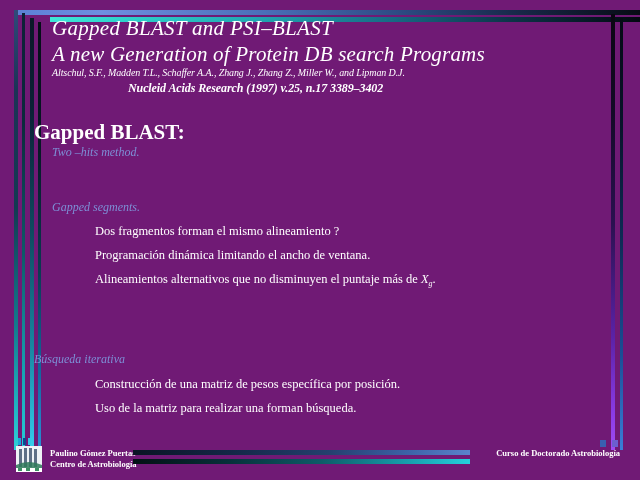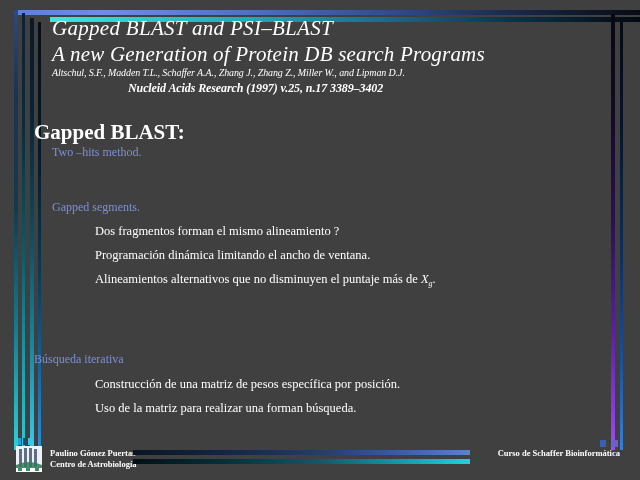--- a/index.html
+++ b/index.html
@@ -4,21 +4,21 @@
 <style>
   html, body {
     margin: 0;
     padding: 0;
     background: #000000;
   }
   #slide {
     position: relative;
     width: 640px;
     height: 480px;
-    background: #404040;
+    background: #701a75;
     overflow: hidden;
     font-family: "Liberation Serif", serif;
     color: #ffffff;
   }
 
   
   .topbar-blue {
     position: absolute;
     left: 14px; top: 10px;
     width: 626px; height: 5px;
@@ -112,20 +112,21 @@
   
   .section-head {
     position: absolute;
     font-size: 21px;
     font-weight: bold;
     white-space: nowrap;
   }
   .sub-head {
     position: absolute;
     font-size: 12px;
+    font-style: italic;
     color: #7d8fd6;
     white-space: nowrap;
   }
   .bullet {
     position: absolute;
     font-size: 12.5px;
     white-space: nowrap;
   }
   .bullet em { font-style: italic; }
   .bullet sub { font-size: 8px; font-style: italic; vertical-align: -3px; }
@@ -254,16 +255,16 @@
     <div>Centro de Astrobiología</div>
   </div>
 
   <div class="footbar-blue"></div>
   <div class="footbar-cyan"></div>
 
   <div class="footdot-a"></div>
   <div class="footdot-b"></div>
 
   <div class="footer-right">
-    <div>Curso de Schaffer Bioinformática</div>
+    <div>Curso de Doctorado Astrobiología</div>
   </div>
 
 </div>
 
 </body></html>

